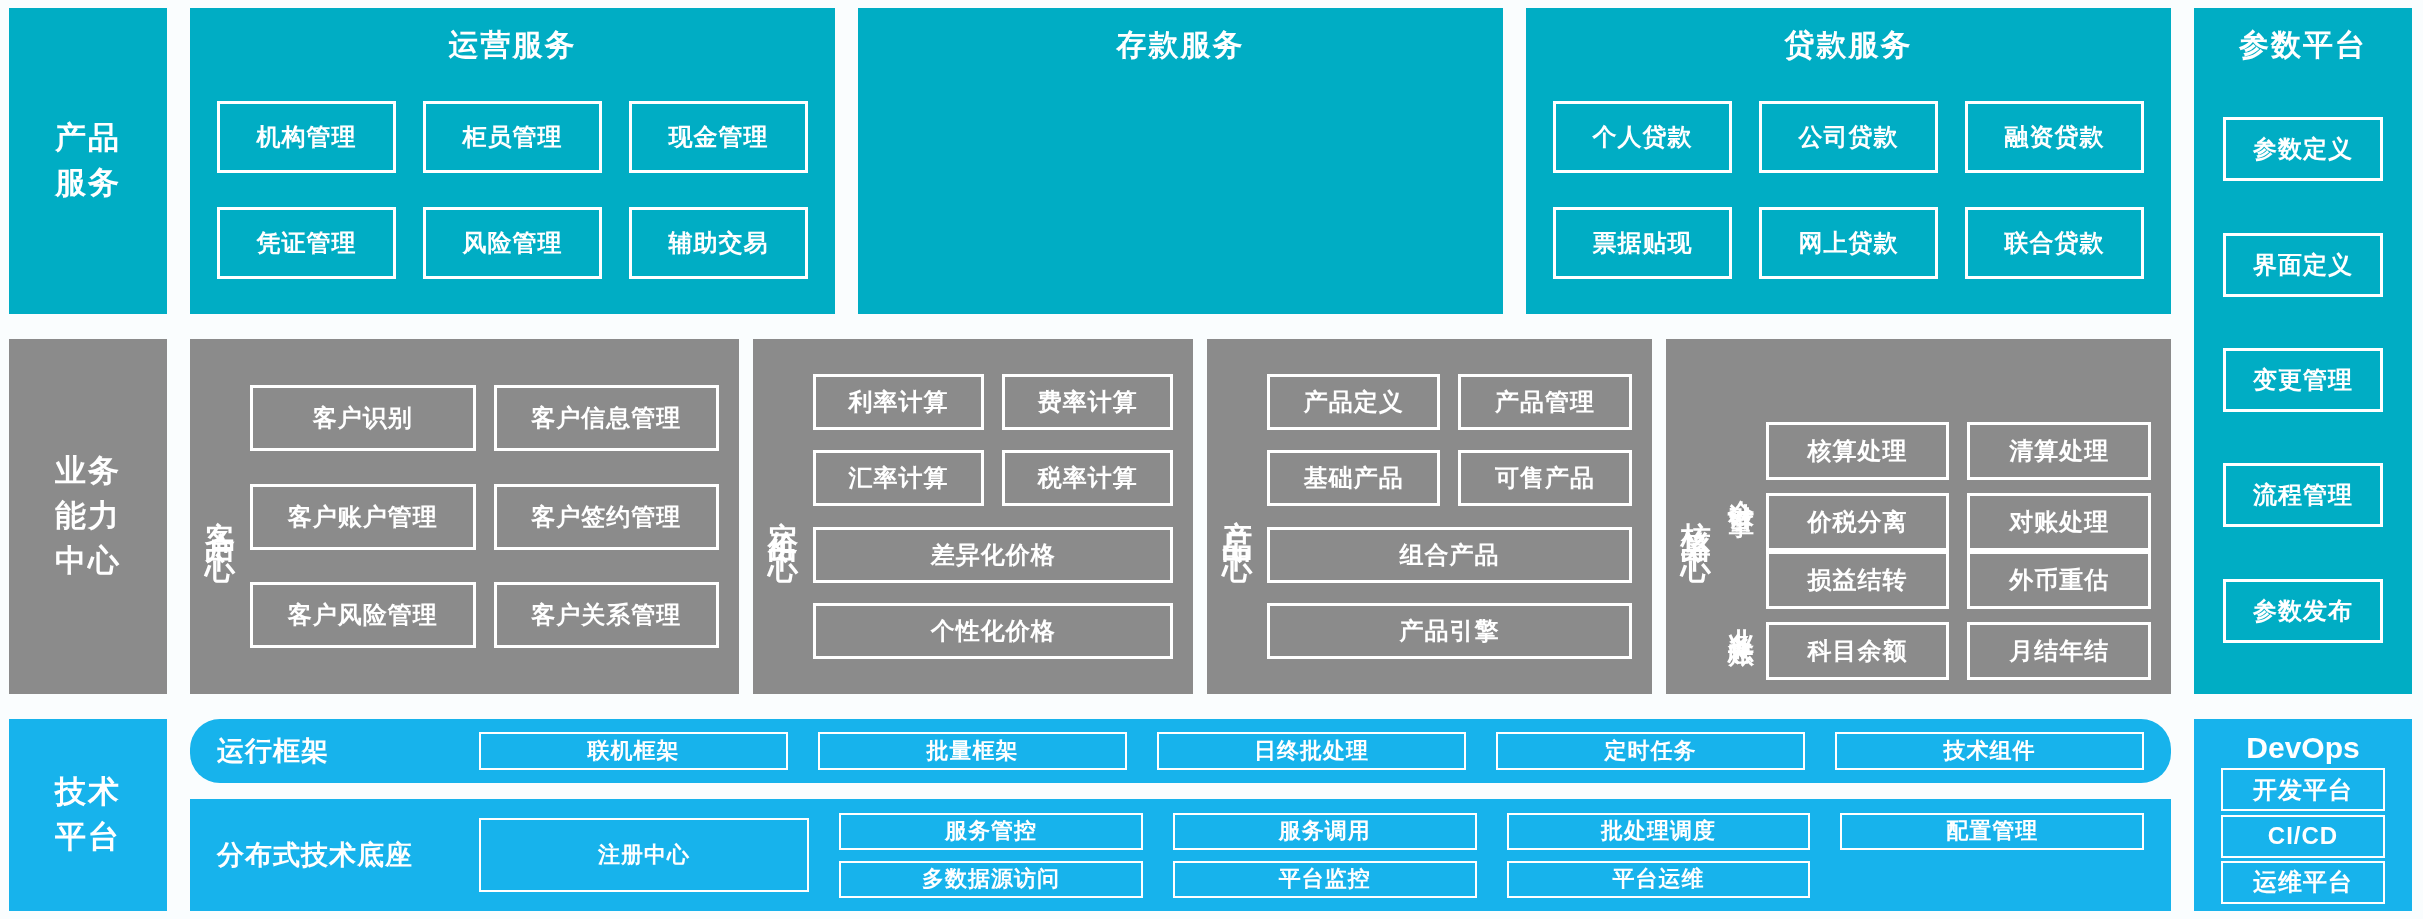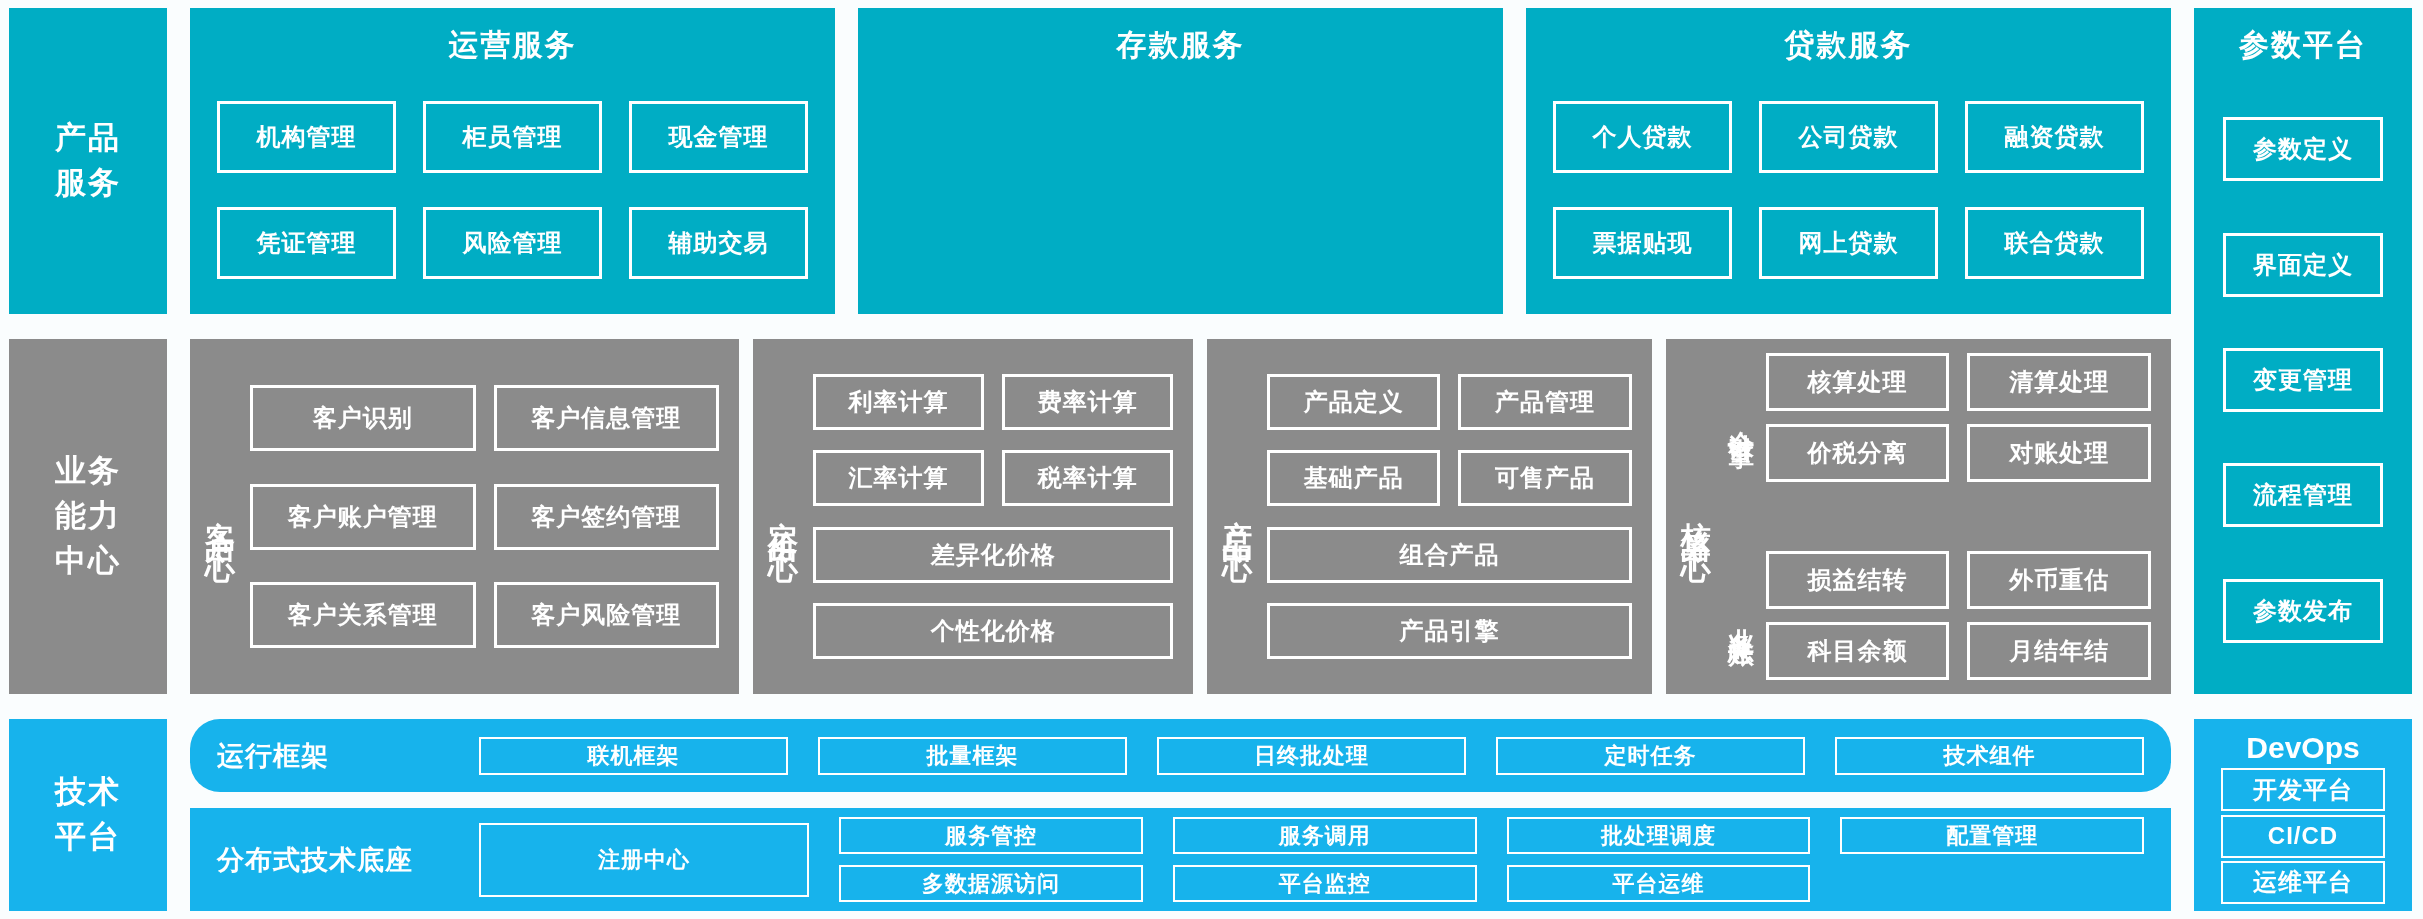--- a/index.html
+++ b/index.html
@@ -81,34 +81,34 @@
     flex: none; line-height: 1.15;
   }
   .ggrid {
     flex: 1; display: grid; grid-template-columns: 1fr 1fr;
     column-gap: 18px; align-content: space-evenly;
   }
   .grows3 { grid-template-rows: repeat(3, 66px); }
   .grows4 { grid-template-rows: repeat(4, 56px); }
   .wide { grid-column: 1 / 3; }
 
-  .acct-col { flex: 1; display: flex; flex-direction: column; justify-content: space-between; }
+  .acct-col { flex: 1; display: flex; flex-direction: column; justify-content: flex-end; }
   .acct-group { display: flex; gap: 10px; }
   .acct-grid {
     flex: 1; display: grid; grid-template-columns: 1fr 1fr;
     grid-template-rows: repeat(2, 58px); gap: 13px 18px;
   }
 
   
   .bottom-band { grid-column: 2 / 5; grid-row: 3; display: flex; flex-direction: column; gap: 16px; }
   .blue-row {
     background: var(--blue); display: flex; align-items: center;
     padding: 0 27px; gap: 30px;
   }
-  .row1 { height: 73px; border-radius: 30px; }
+  .row1 { height: 64px; border-radius: 30px; }
   .row2 { flex: 1; }
   .row-label { width: 232px; flex: none; font-size: 27px; letter-spacing: 1px; }
   .row1 .box { flex: 1; height: 38px; font-size: 22px; border-width: 2px; text-align: center; }
   .registry { flex: 1; height: 74px; font-size: 22px; border-width: 2px; }
   .dgrid {
     flex: 4; display: grid; grid-template-columns: repeat(4, 1fr);
     gap: 11px 30px;
   }
   .dgrid .box { height: 37px; font-size: 22px; border-width: 2px; }
 
@@ -172,22 +172,22 @@
 
   <div class="mid-band">
 
     <section class="gray-sec" style="flex-grow:483">
       <div class="vlabel">客户中心</div>
       <div class="ggrid grows3">
         <div class="box">客户识别</div>
         <div class="box">客户信息管理</div>
         <div class="box">客户账户管理</div>
         <div class="box">客户签约管理</div>
+        <div class="box">客户风险管理</div>
         <div class="box">客户关系管理</div>
-        <div class="box">客户风险管理</div>
       </div>
     </section>
 
     <section class="gray-sec" style="flex-grow:452">
       <div class="vlabel">定价中心</div>
       <div class="ggrid grows4">
         <div class="box">利率计算</div>
         <div class="box">费率计算</div>
         <div class="box">汇率计算</div>
         <div class="box">税率计算</div>

